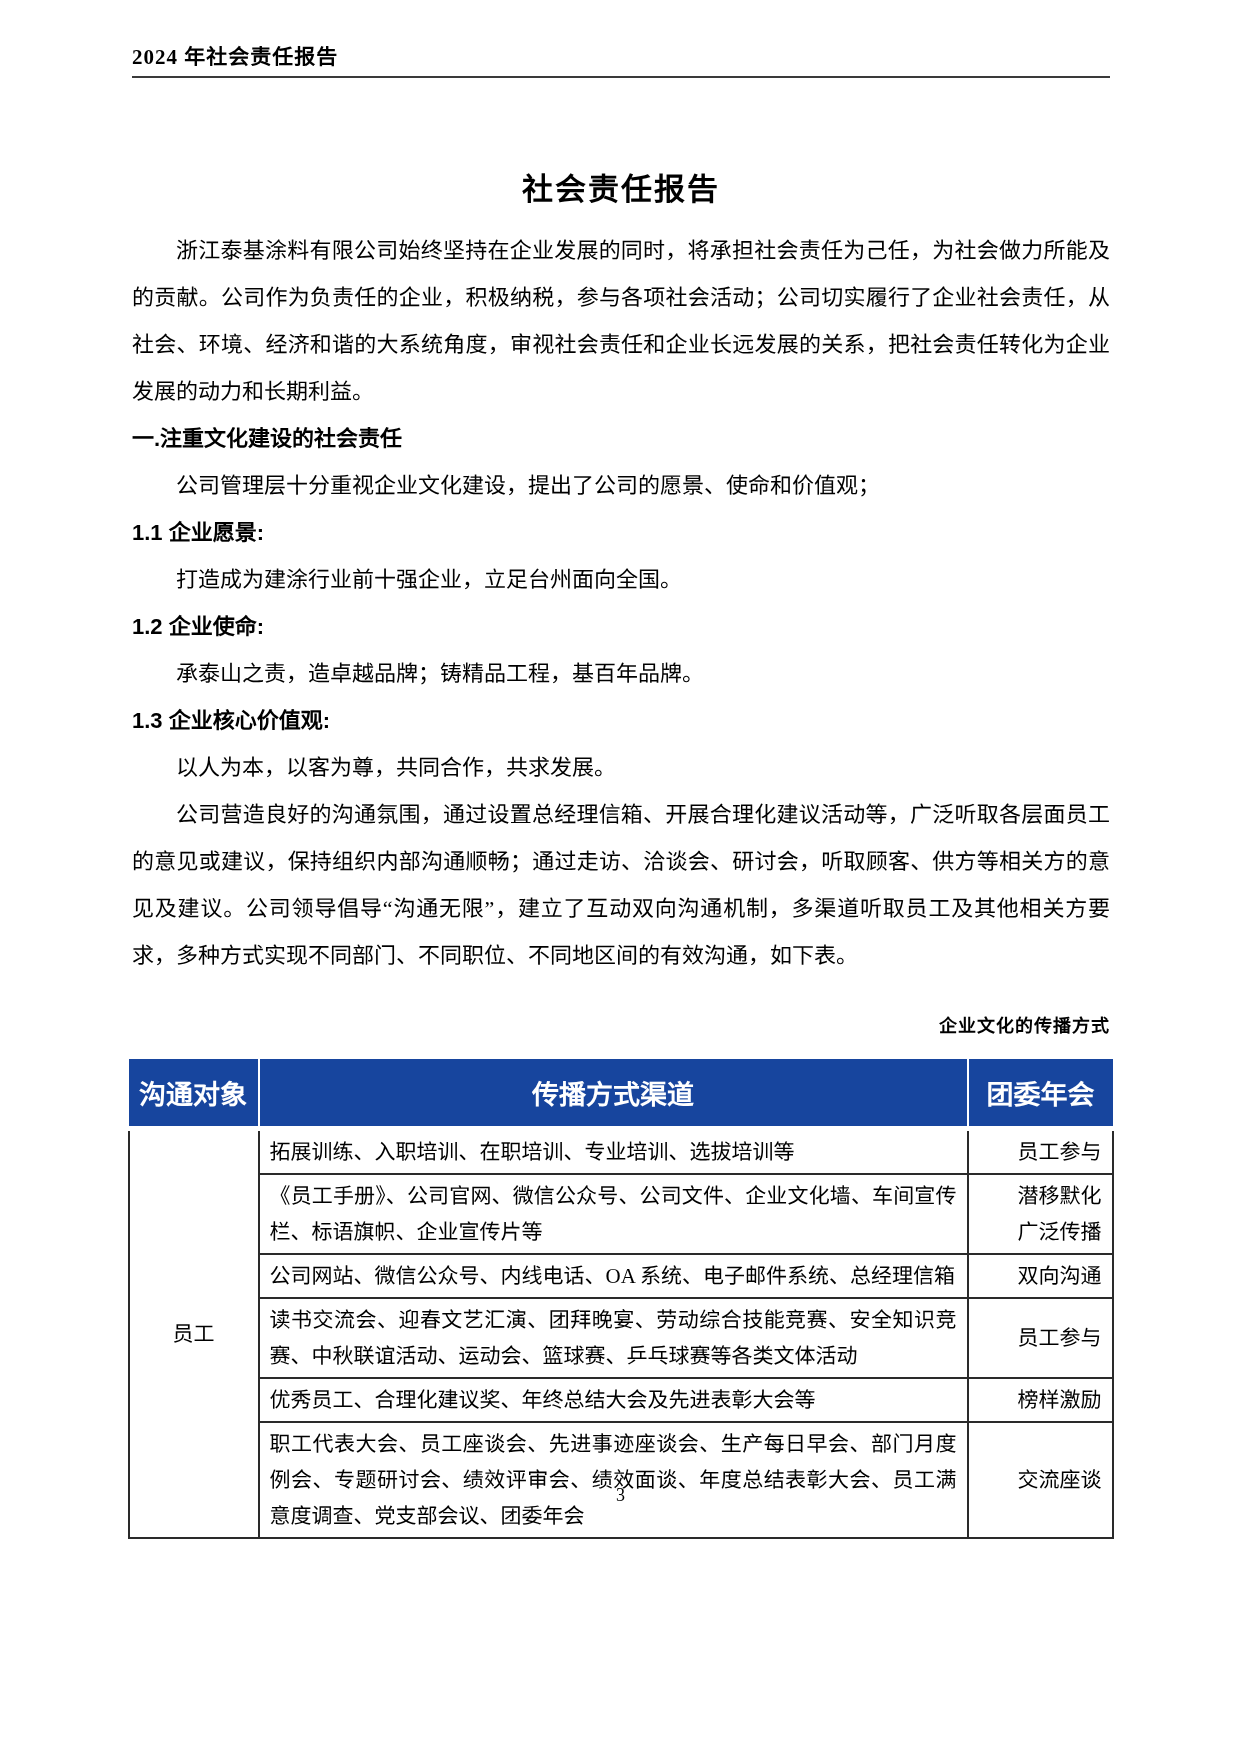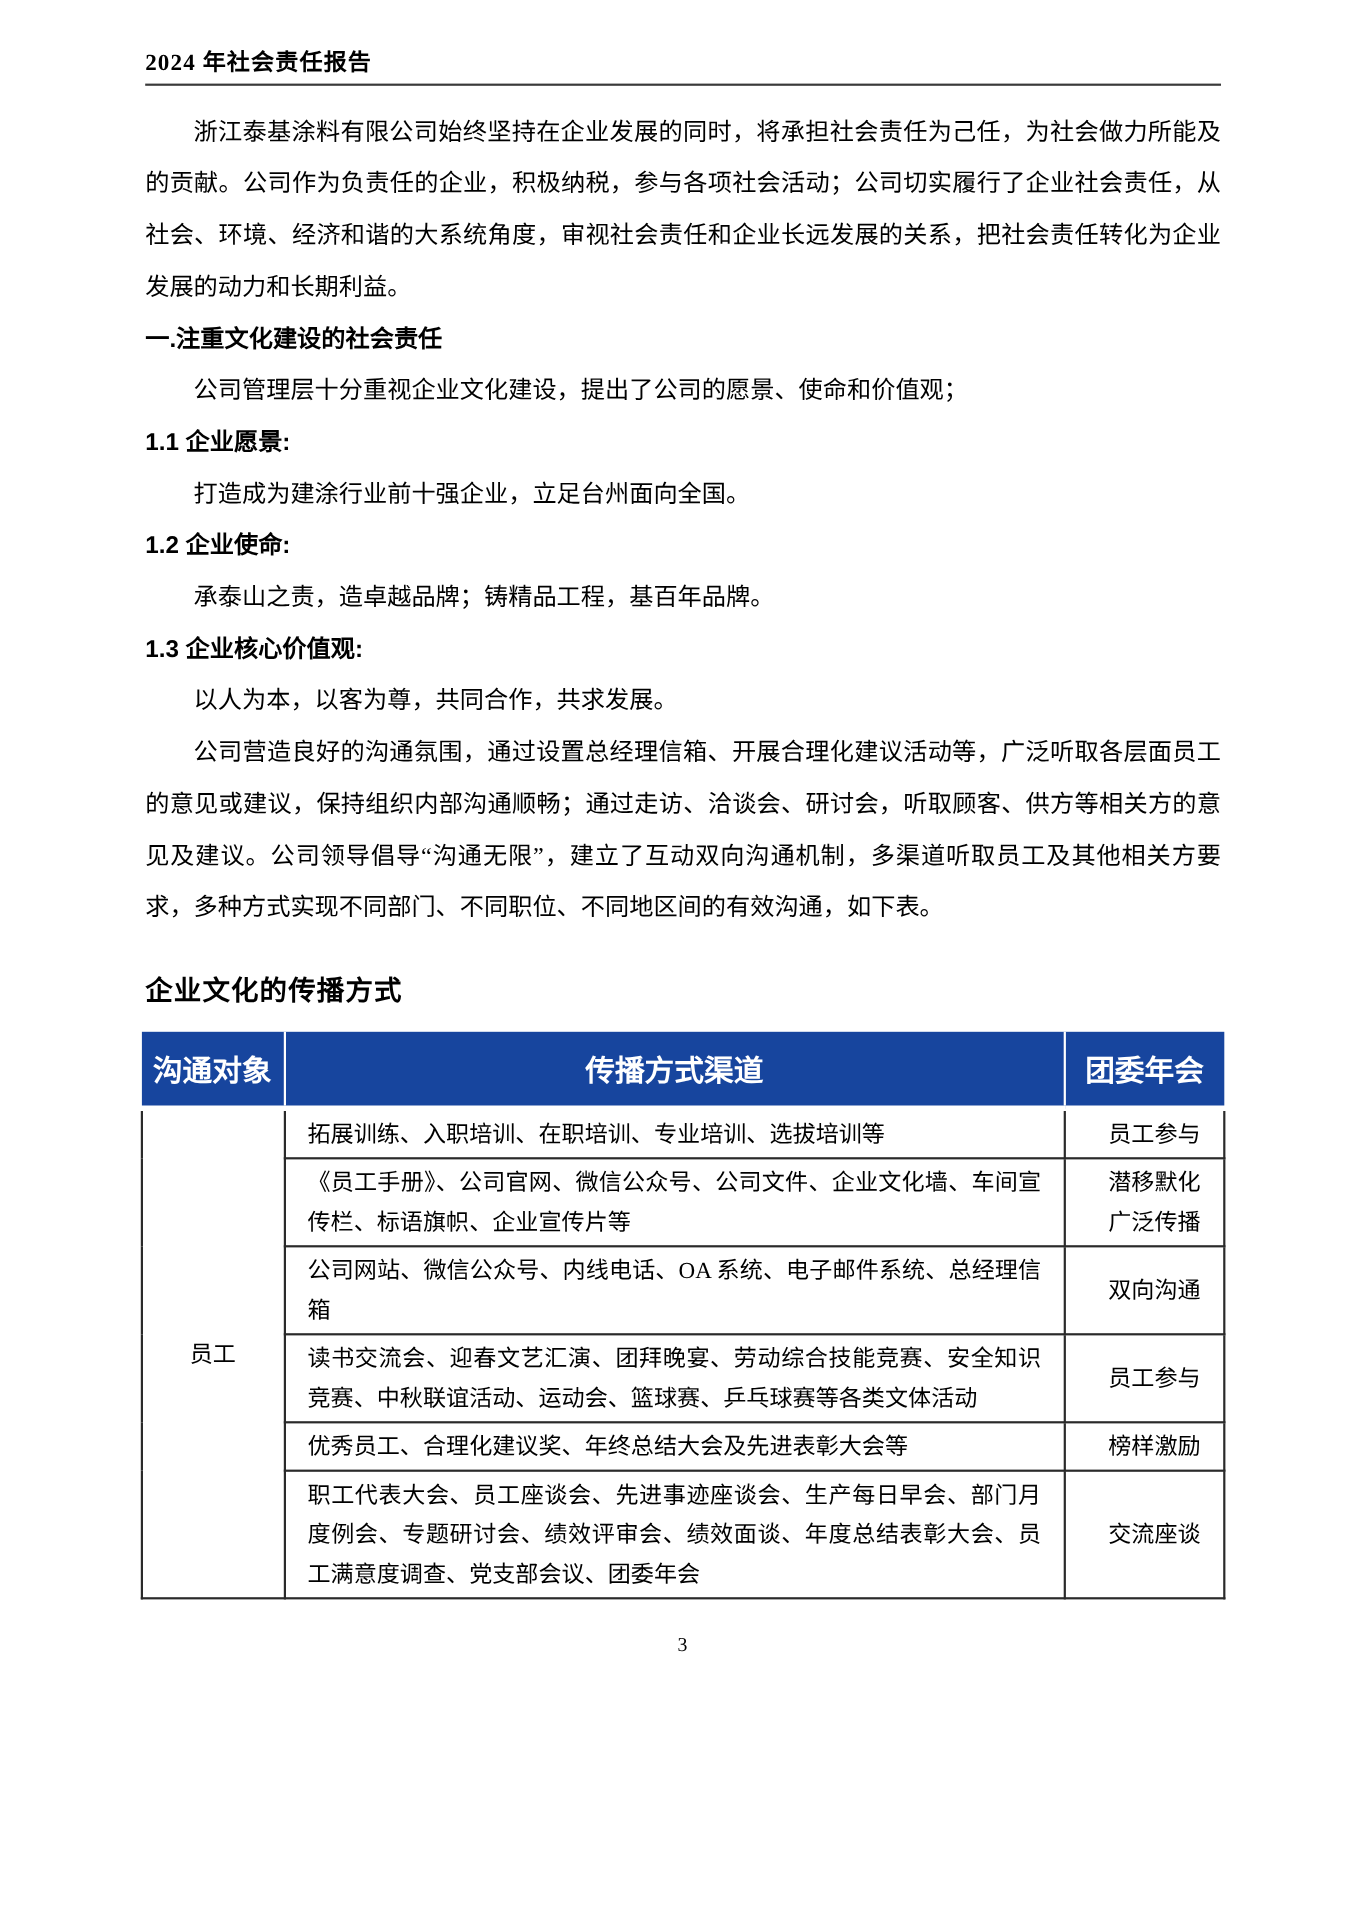--- a/index.html
+++ b/index.html
@@ -49,23 +49,23 @@
   }
   .sec-heading {
     margin: 0 131px 0 132px;
     font-family: "Liberation Sans", "DejaVu Sans", sans-serif;
     font-size: 22px;
     font-weight: bold;
     line-height: 47px;
   }
   .table-title {
     margin: 32px 131px 0 132px;
-    text-align: left;
+    text-align: right;
     font-family: "Liberation Sans", "DejaVu Sans", sans-serif;
-    font-size: 25px;
+    font-size: 18px;
     font-weight: bold;
     letter-spacing: 1px;
   }
   .comm-table {
     margin: 22px auto 0 auto;
     width: 984px;
     border-collapse: collapse;
     table-layout: fixed;
   }
   .comm-table col.c1 { width: 130px; }
@@ -82,21 +82,21 @@
     border-left: 2px solid #ffffff;
     border-right: 2px solid #ffffff;
     border-bottom: 5px solid #ffffff;
   }
   .comm-table th:first-child { border-left: none; }
   .comm-table th:last-child { border-right: none; }
   .comm-table td {
     border: 2px solid #2a2a2a;
     font-size: 21px;
     line-height: 36px;
-    padding: 3px 20px;
+    padding: 3px 10px;
     vertical-align: middle;
   }
   .comm-table td.audience {
     text-align: center;
   }
   .comm-table td.channel {
     text-align: justify;
   }
   .comm-table td.method {
     text-align: right;
@@ -113,20 +113,21 @@
 </style>
 </head>
 <body>
 
 <div class="page">
 
   <div class="page-header">
     <span class="page-header-title">2024 年社会责任报告</span>
   </div>
 
+  <h1 class="doc-title">社会责任报告</h1>
 
   <p class="body-text indent first-para">浙江泰基涂料有限公司始终坚持在企业发展的同时，将承担社会责任为己任，为社会做力所能及的贡献。公司作为负责任的企业，积极纳税，参与各项社会活动；公司切实履行了企业社会责任，从社会、环境、经济和谐的大系统角度，审视社会责任和企业长远发展的关系，把社会责任转化为企业发展的动力和长期利益。</p>
 
   <h2 class="sec-heading">一.注重文化建设的社会责任</h2>
 
   <p class="body-text indent">公司管理层十分重视企业文化建设，提出了公司的愿景、使命和价值观；</p>
 
   <h3 class="sec-heading">1.1 企业愿景:</h3>
   <p class="body-text indent">打造成为建涂行业前十强企业，立足台州面向全国。</p>
 

